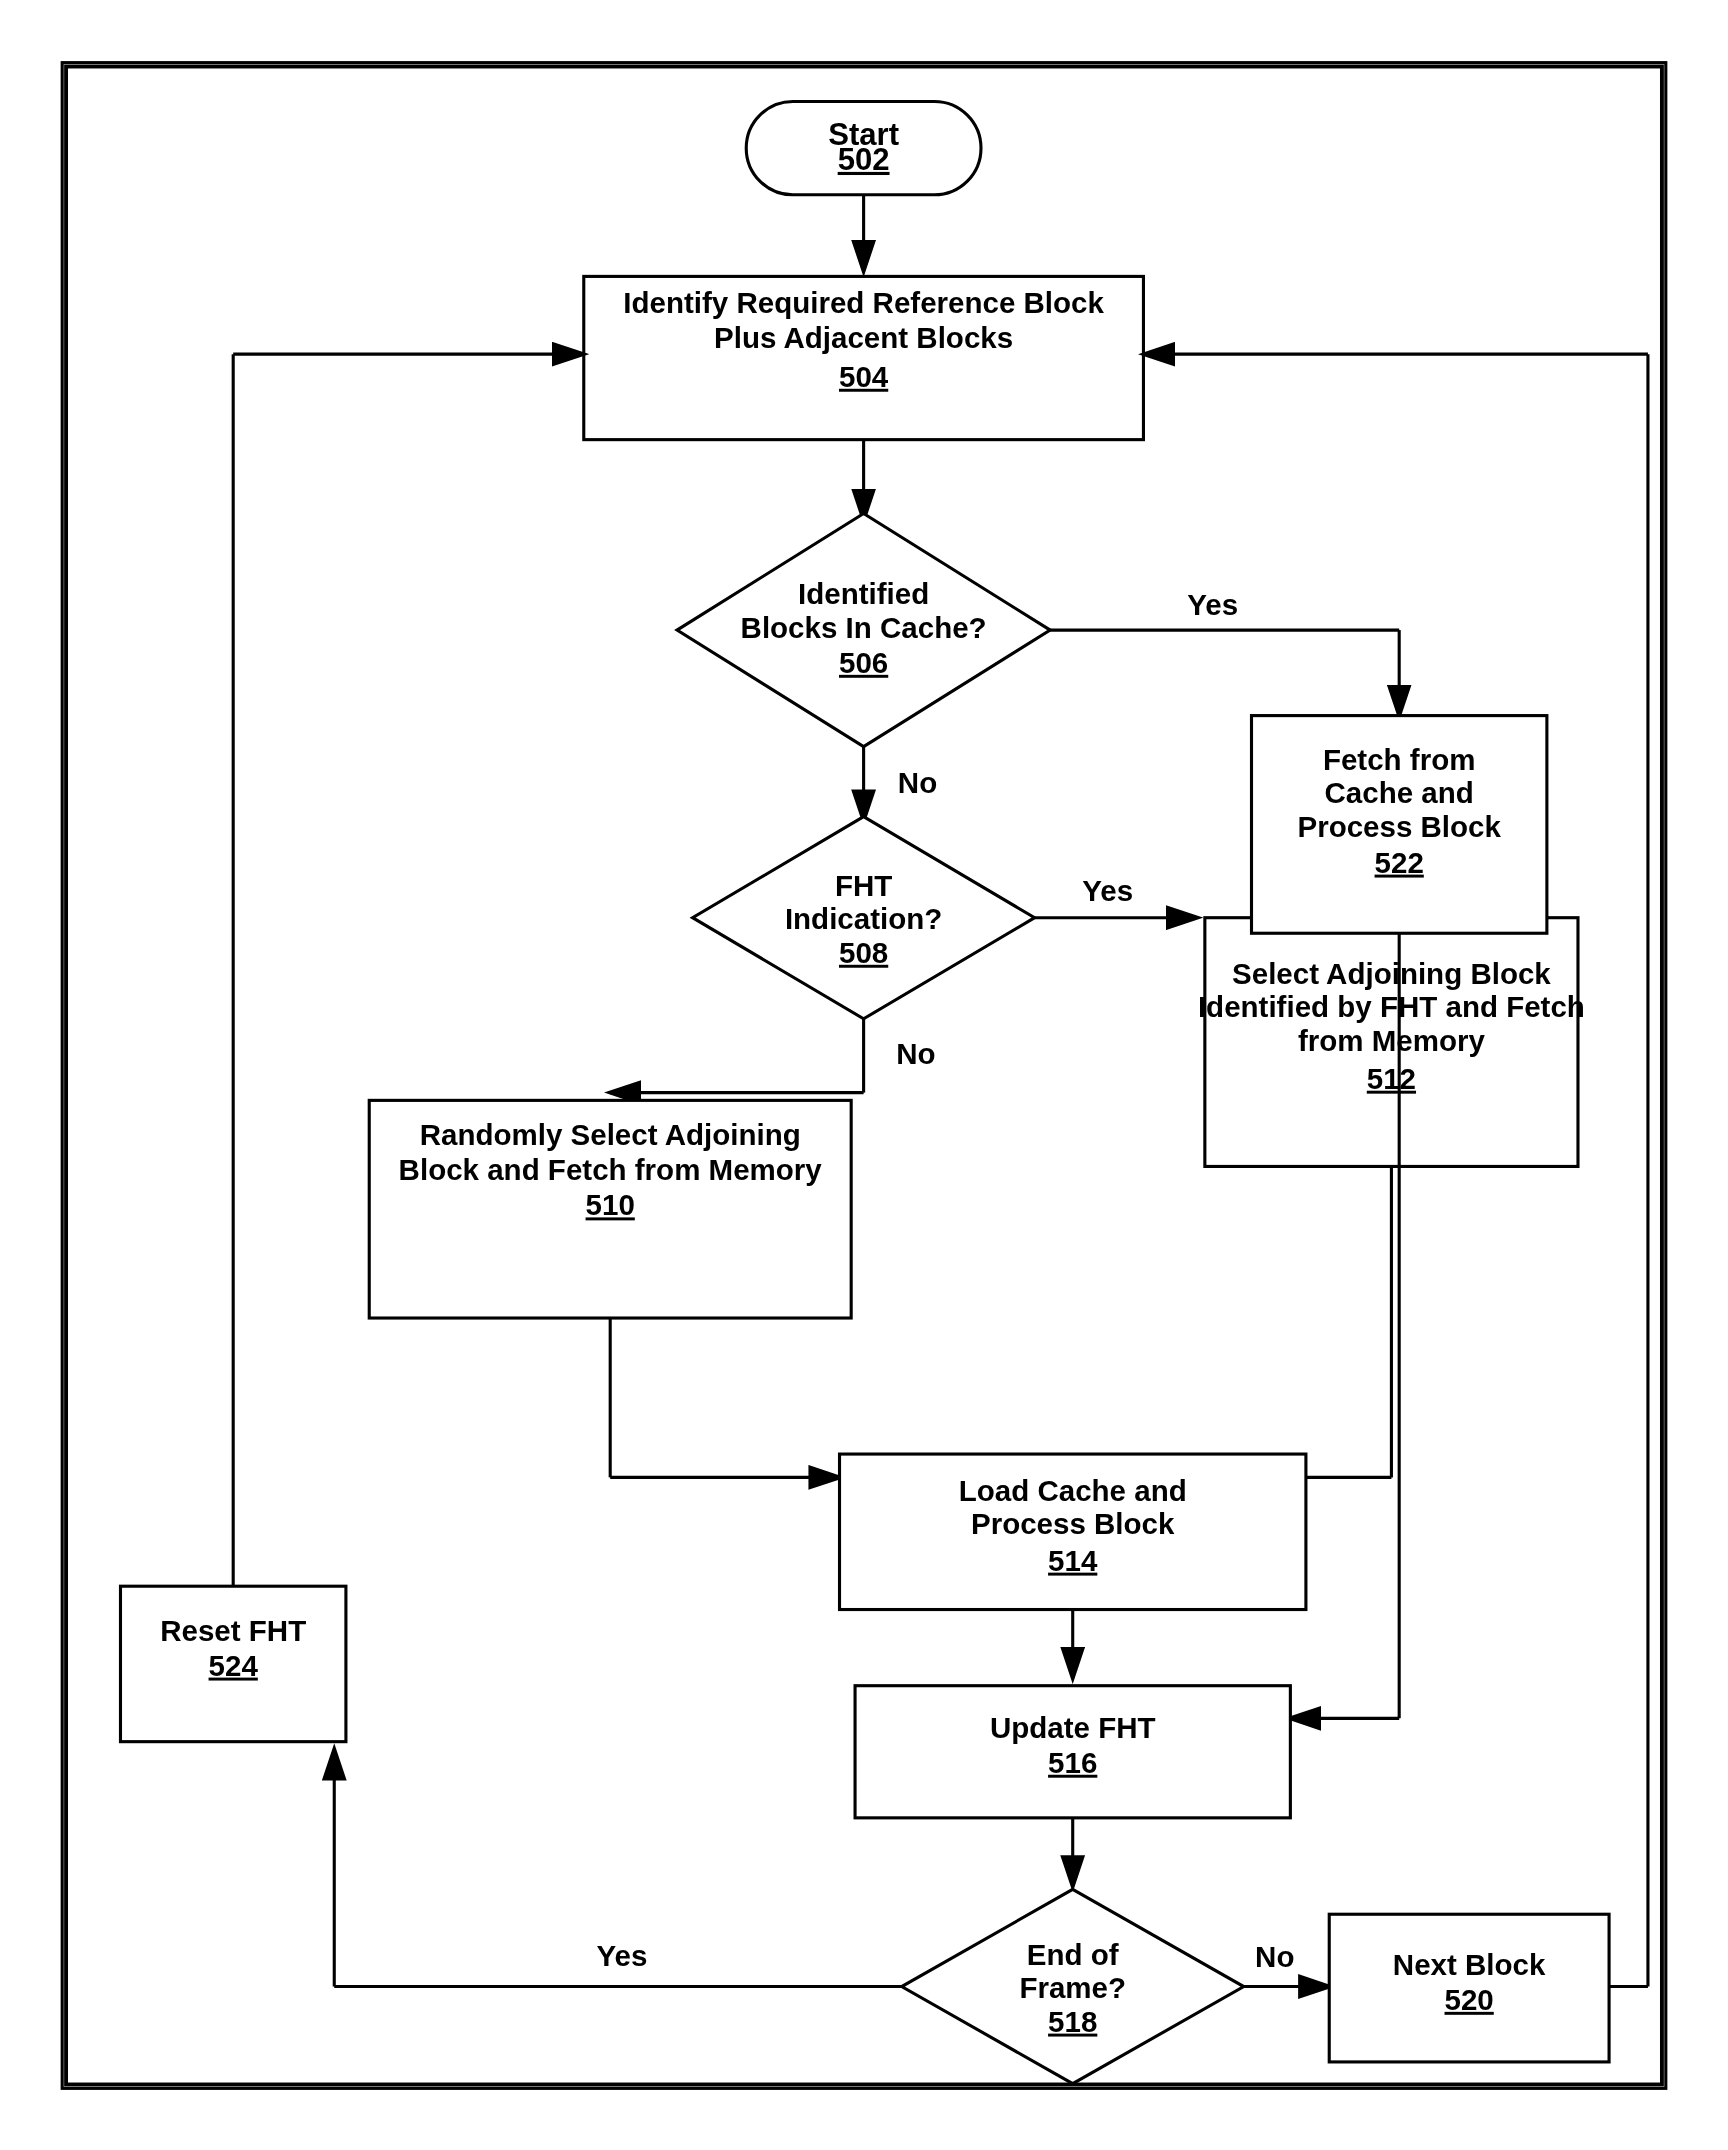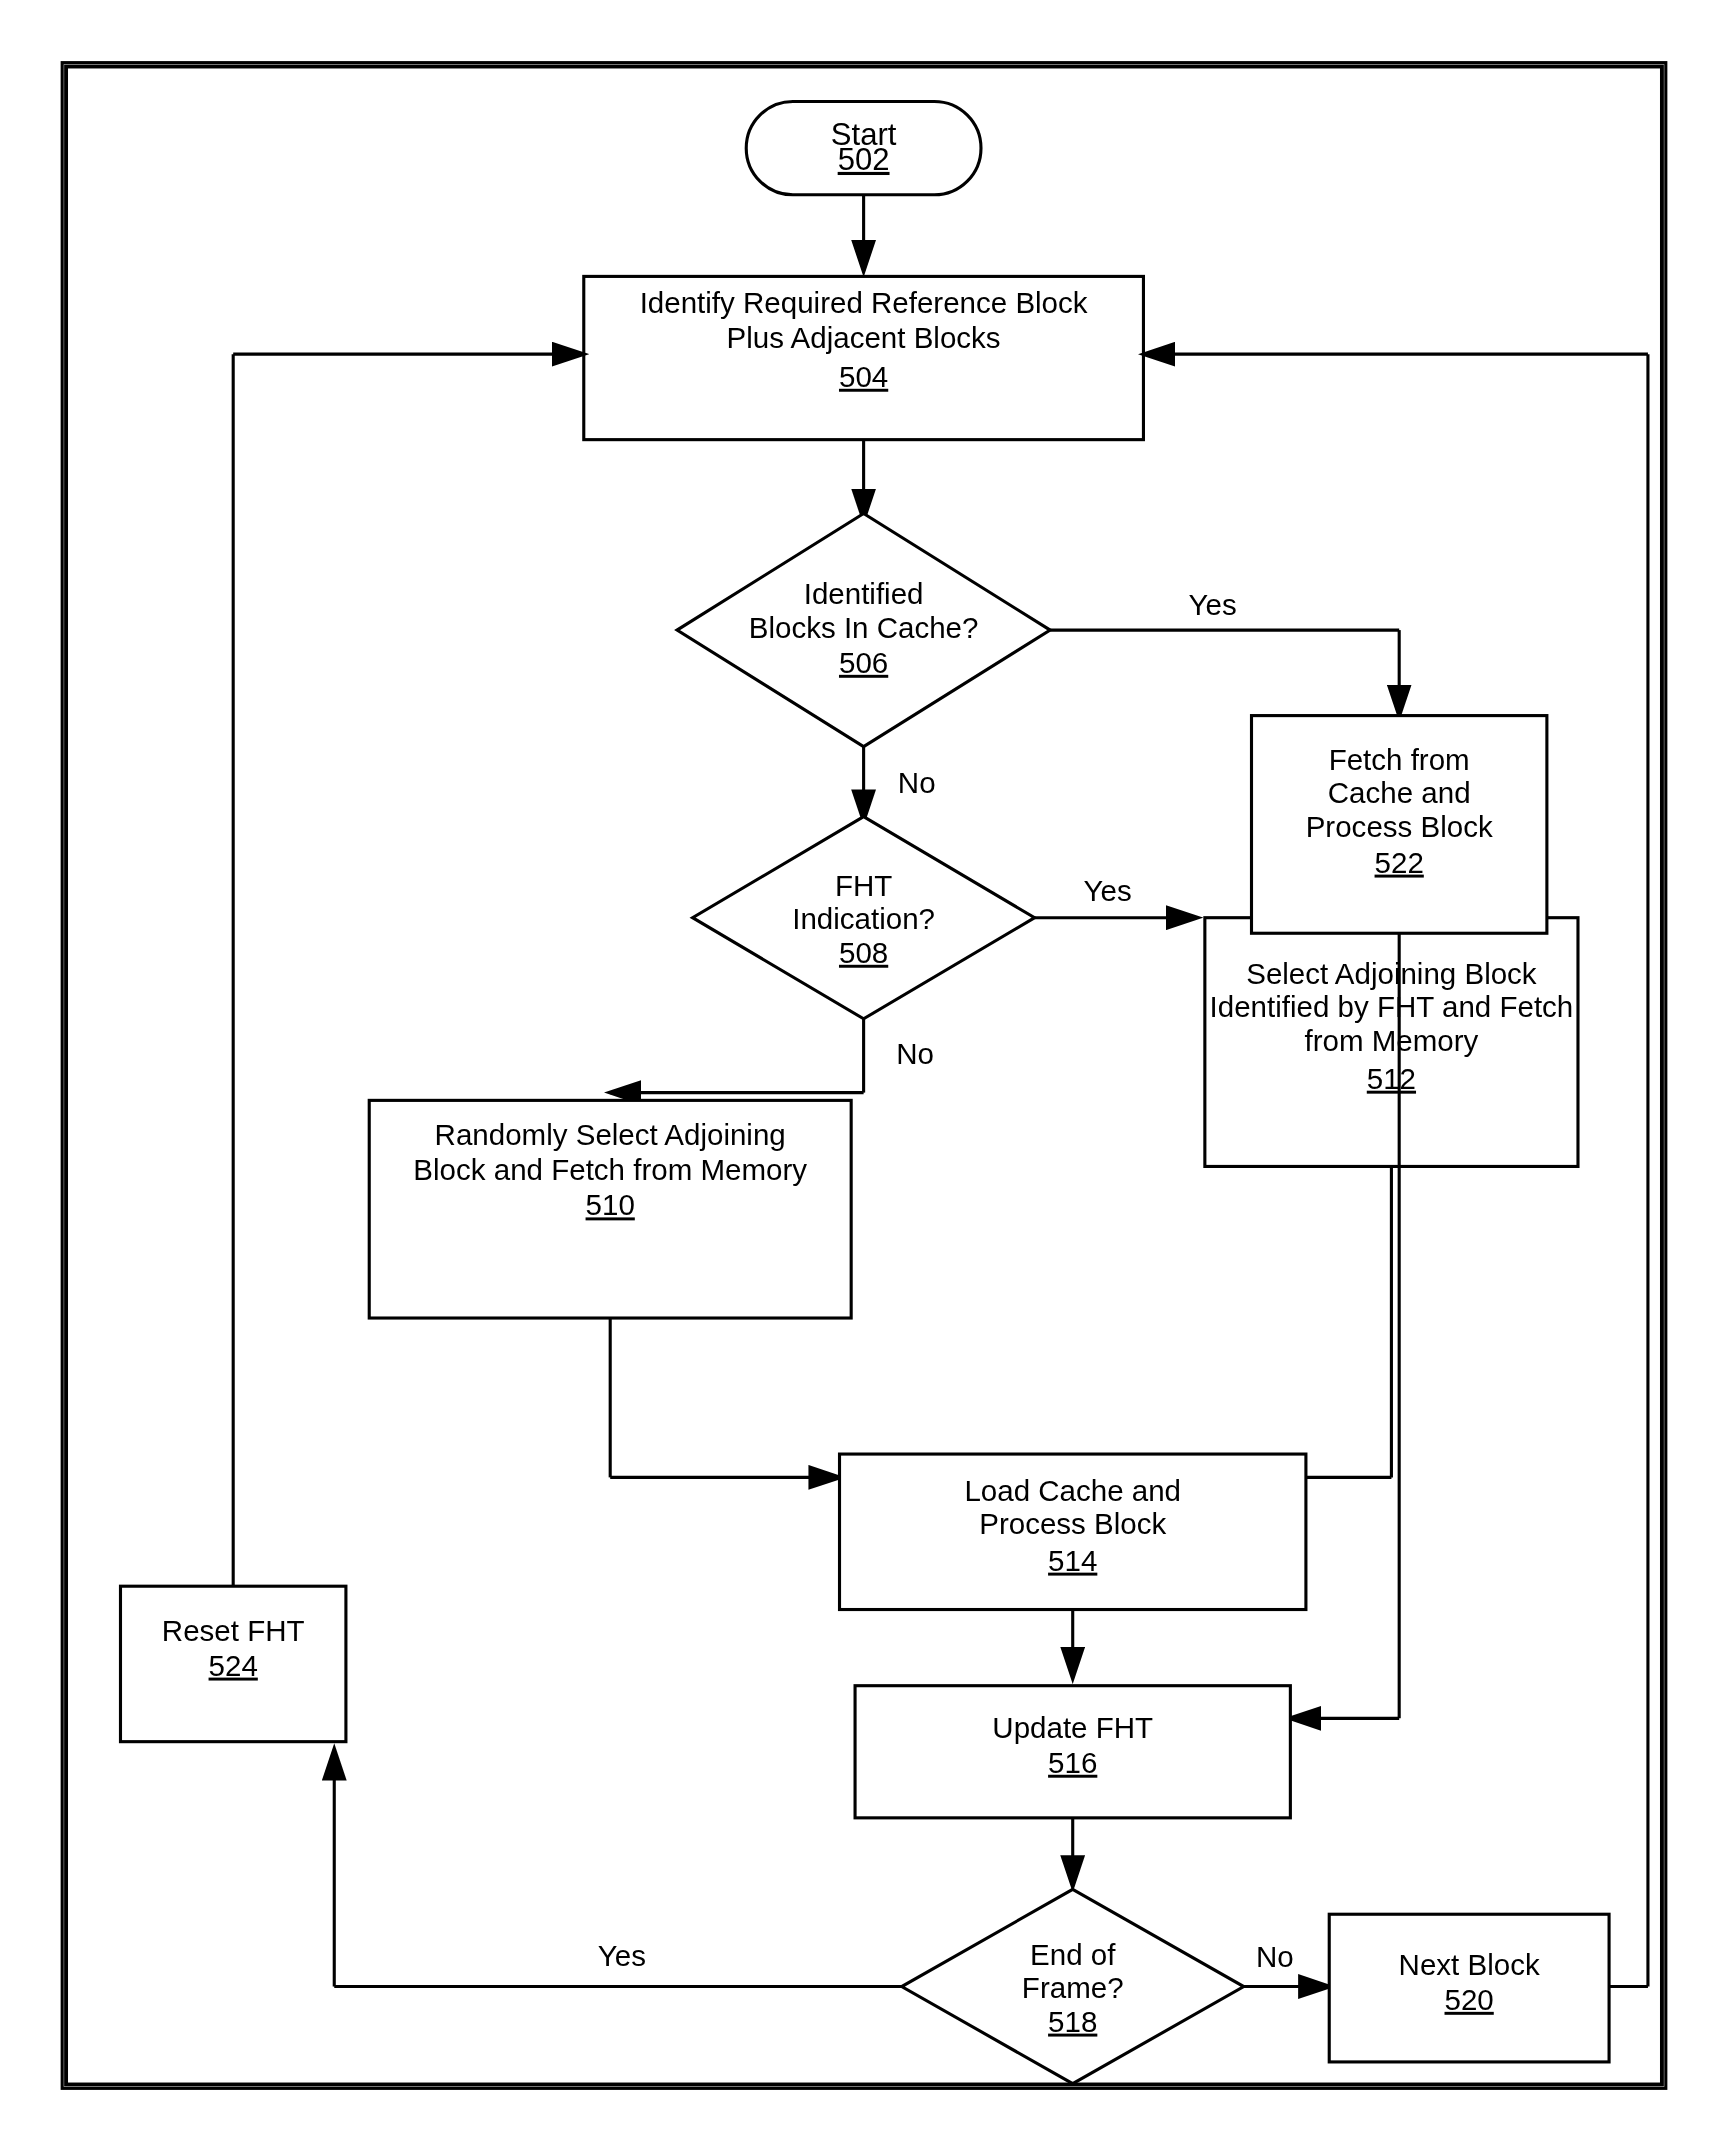--- a/index.html
+++ b/index.html
@@ -9,20 +9,21 @@
       width: 1728px;
       height: 2151px;
       position: relative;
       overflow: hidden;
     }
     .diagram-container {
       position: absolute;
       top: 0; left: 0;
       width: 1728px;
       height: 2151px;
+      font-weight: bold;
     }
     svg {
       position: absolute;
       top: 0; left: 0;
       width: 1728px;
       height: 2151px;
     }
     .node-text {
       font-family: Arial, sans-serif;
       font-size: 38px;

